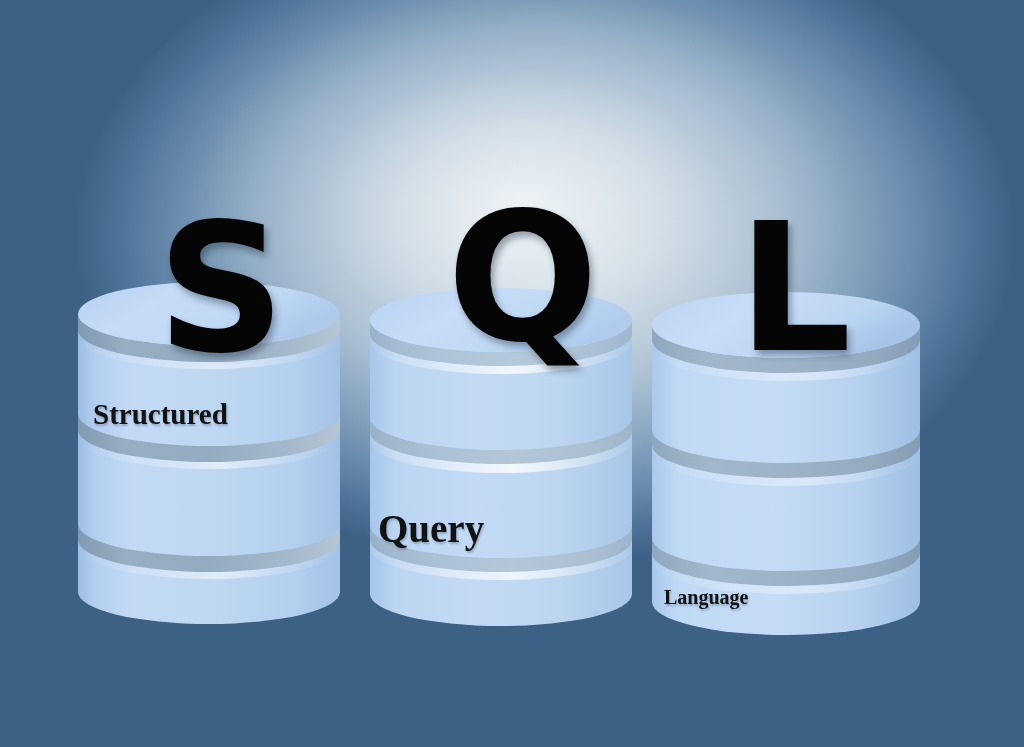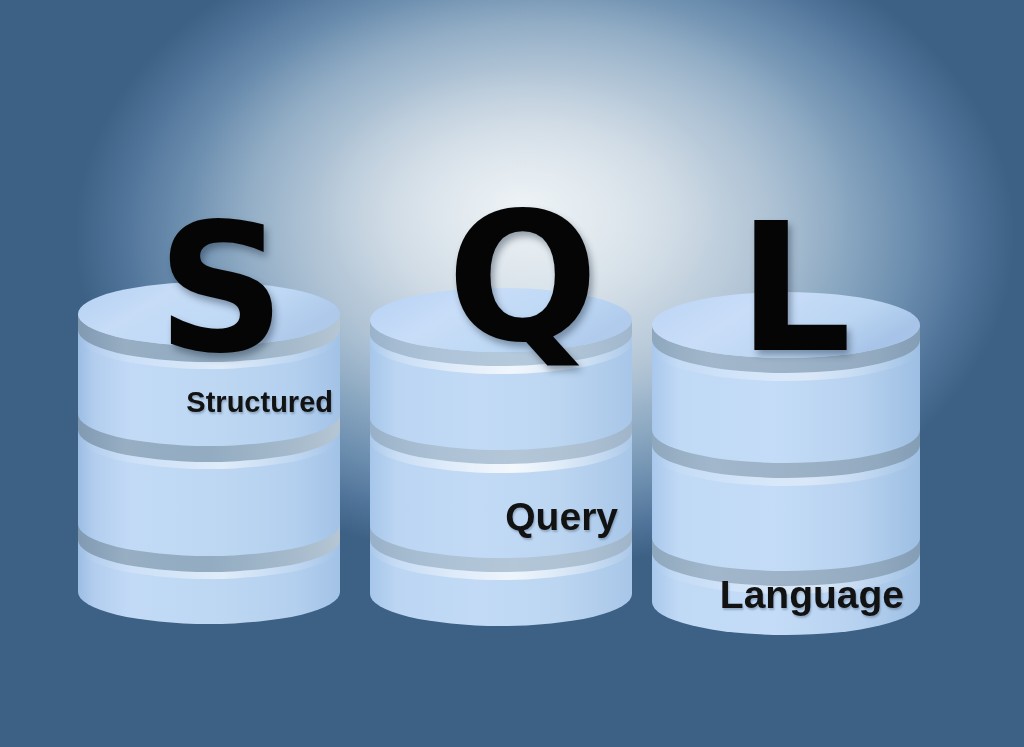--- a/index.html
+++ b/index.html
@@ -71,26 +71,27 @@
     line-height: 1;
     letter-spacing: -0.02em;
     user-select: none;
     text-shadow: 3px 5px 7px rgba(20,35,55,0.40);
   }
 
   
   .word-label {
     position: absolute;
     color: #121212;
-    font-family: Liberation Sans, sans-serif;
+    font-family: Liberation Serif, serif;
     font-weight: bold;
     line-height: 1;
-    text-align: right;
+    text-align: left;
     user-select: none;
     text-shadow: 1px 2px 2px rgba(40,60,85,0.30);
+    margin-top: 12px;
   }
 </style>
 </head>
 <body>
 
 <div id="scene">
 
   <div class="bg-base"></div>
   <div class="bg-glow"></div>
   <div class="bg-glow2"></div>
@@ -230,15 +231,15 @@
   <div class="big-letter" style="left:157px; top:200px; font-size:178px;">S</div>
 
   <div class="big-letter" style="left:447px; top:190px; font-size:178px;">Q</div>
 
   <div class="big-letter" style="left:738px; top:200px; font-size:178px;">L</div>
 
   <div class="word-label" style="left:93px; top:388px; width:240px; font-size:29px;">Structured</div>
 
   <div class="word-label" style="left:378px; top:497px; width:240px; font-size:39px;">Query</div>
 
-  <div class="word-label" style="left:664px; top:575px; width:240px; font-size:39px;">Language</div>
+  <div class="word-label" style="left:664px; top:575px; width:240px; font-size:20px;">Language</div>
 
 </div>
 
 </body></html>

